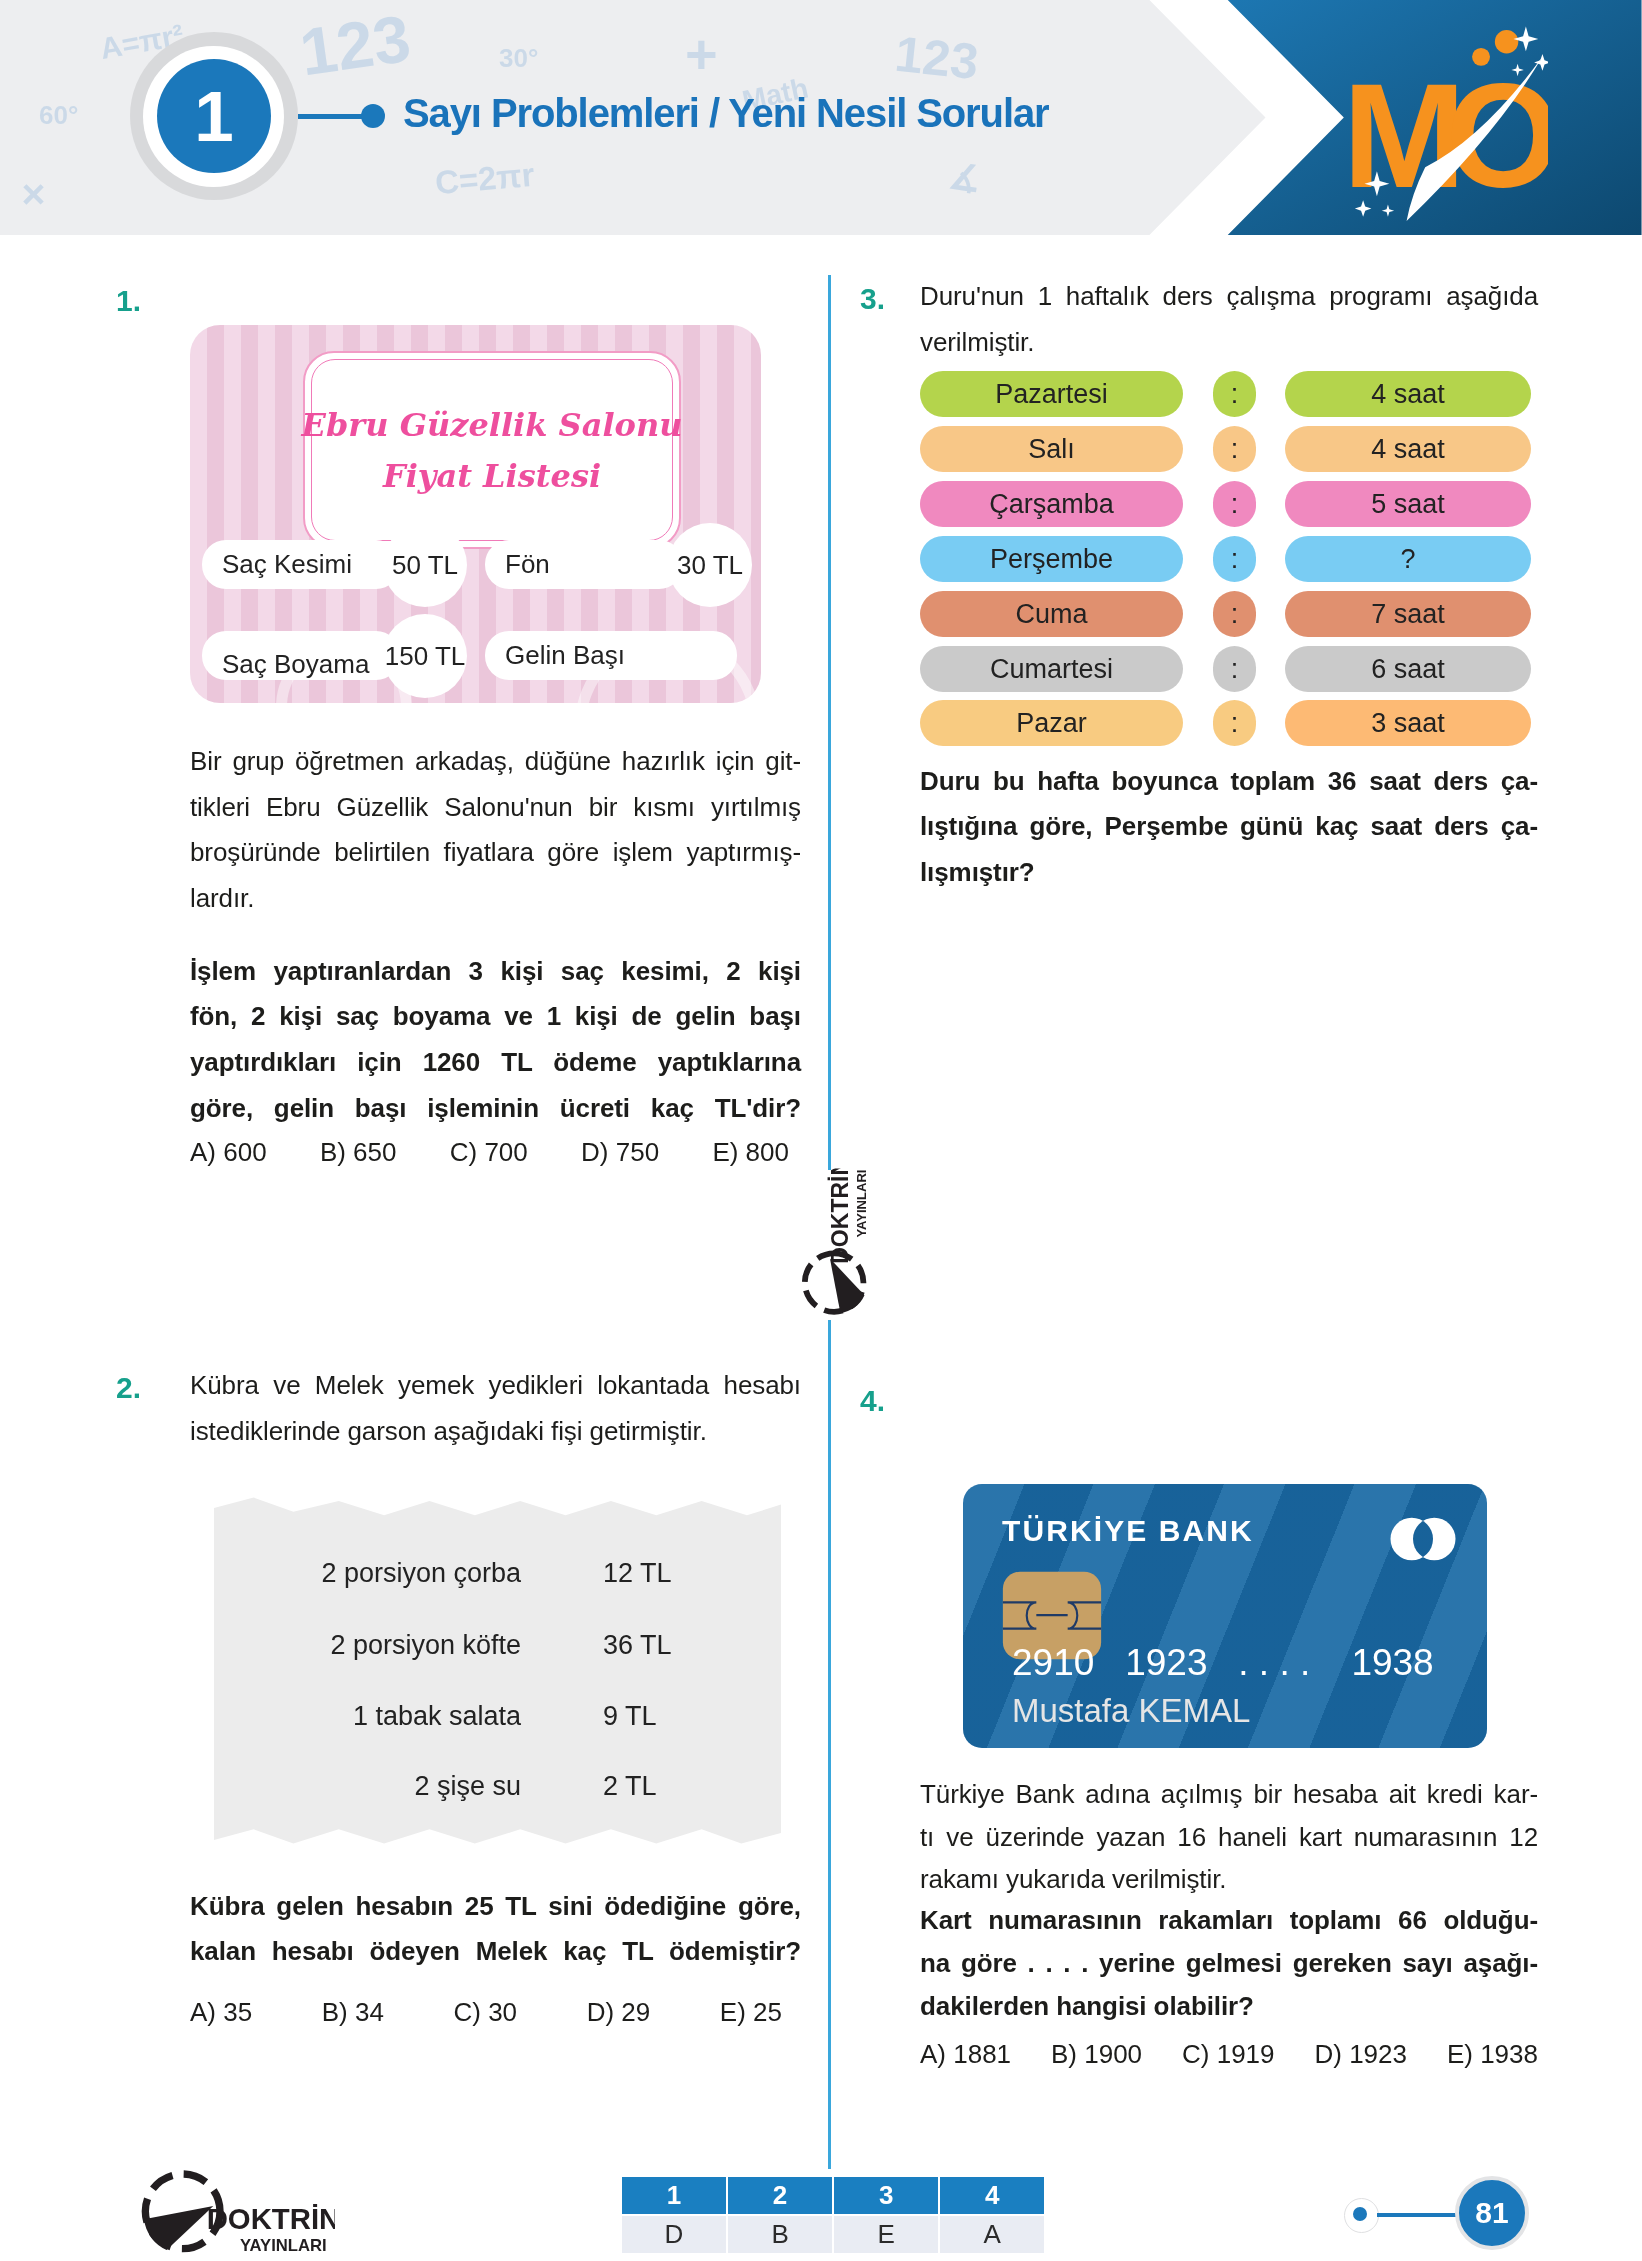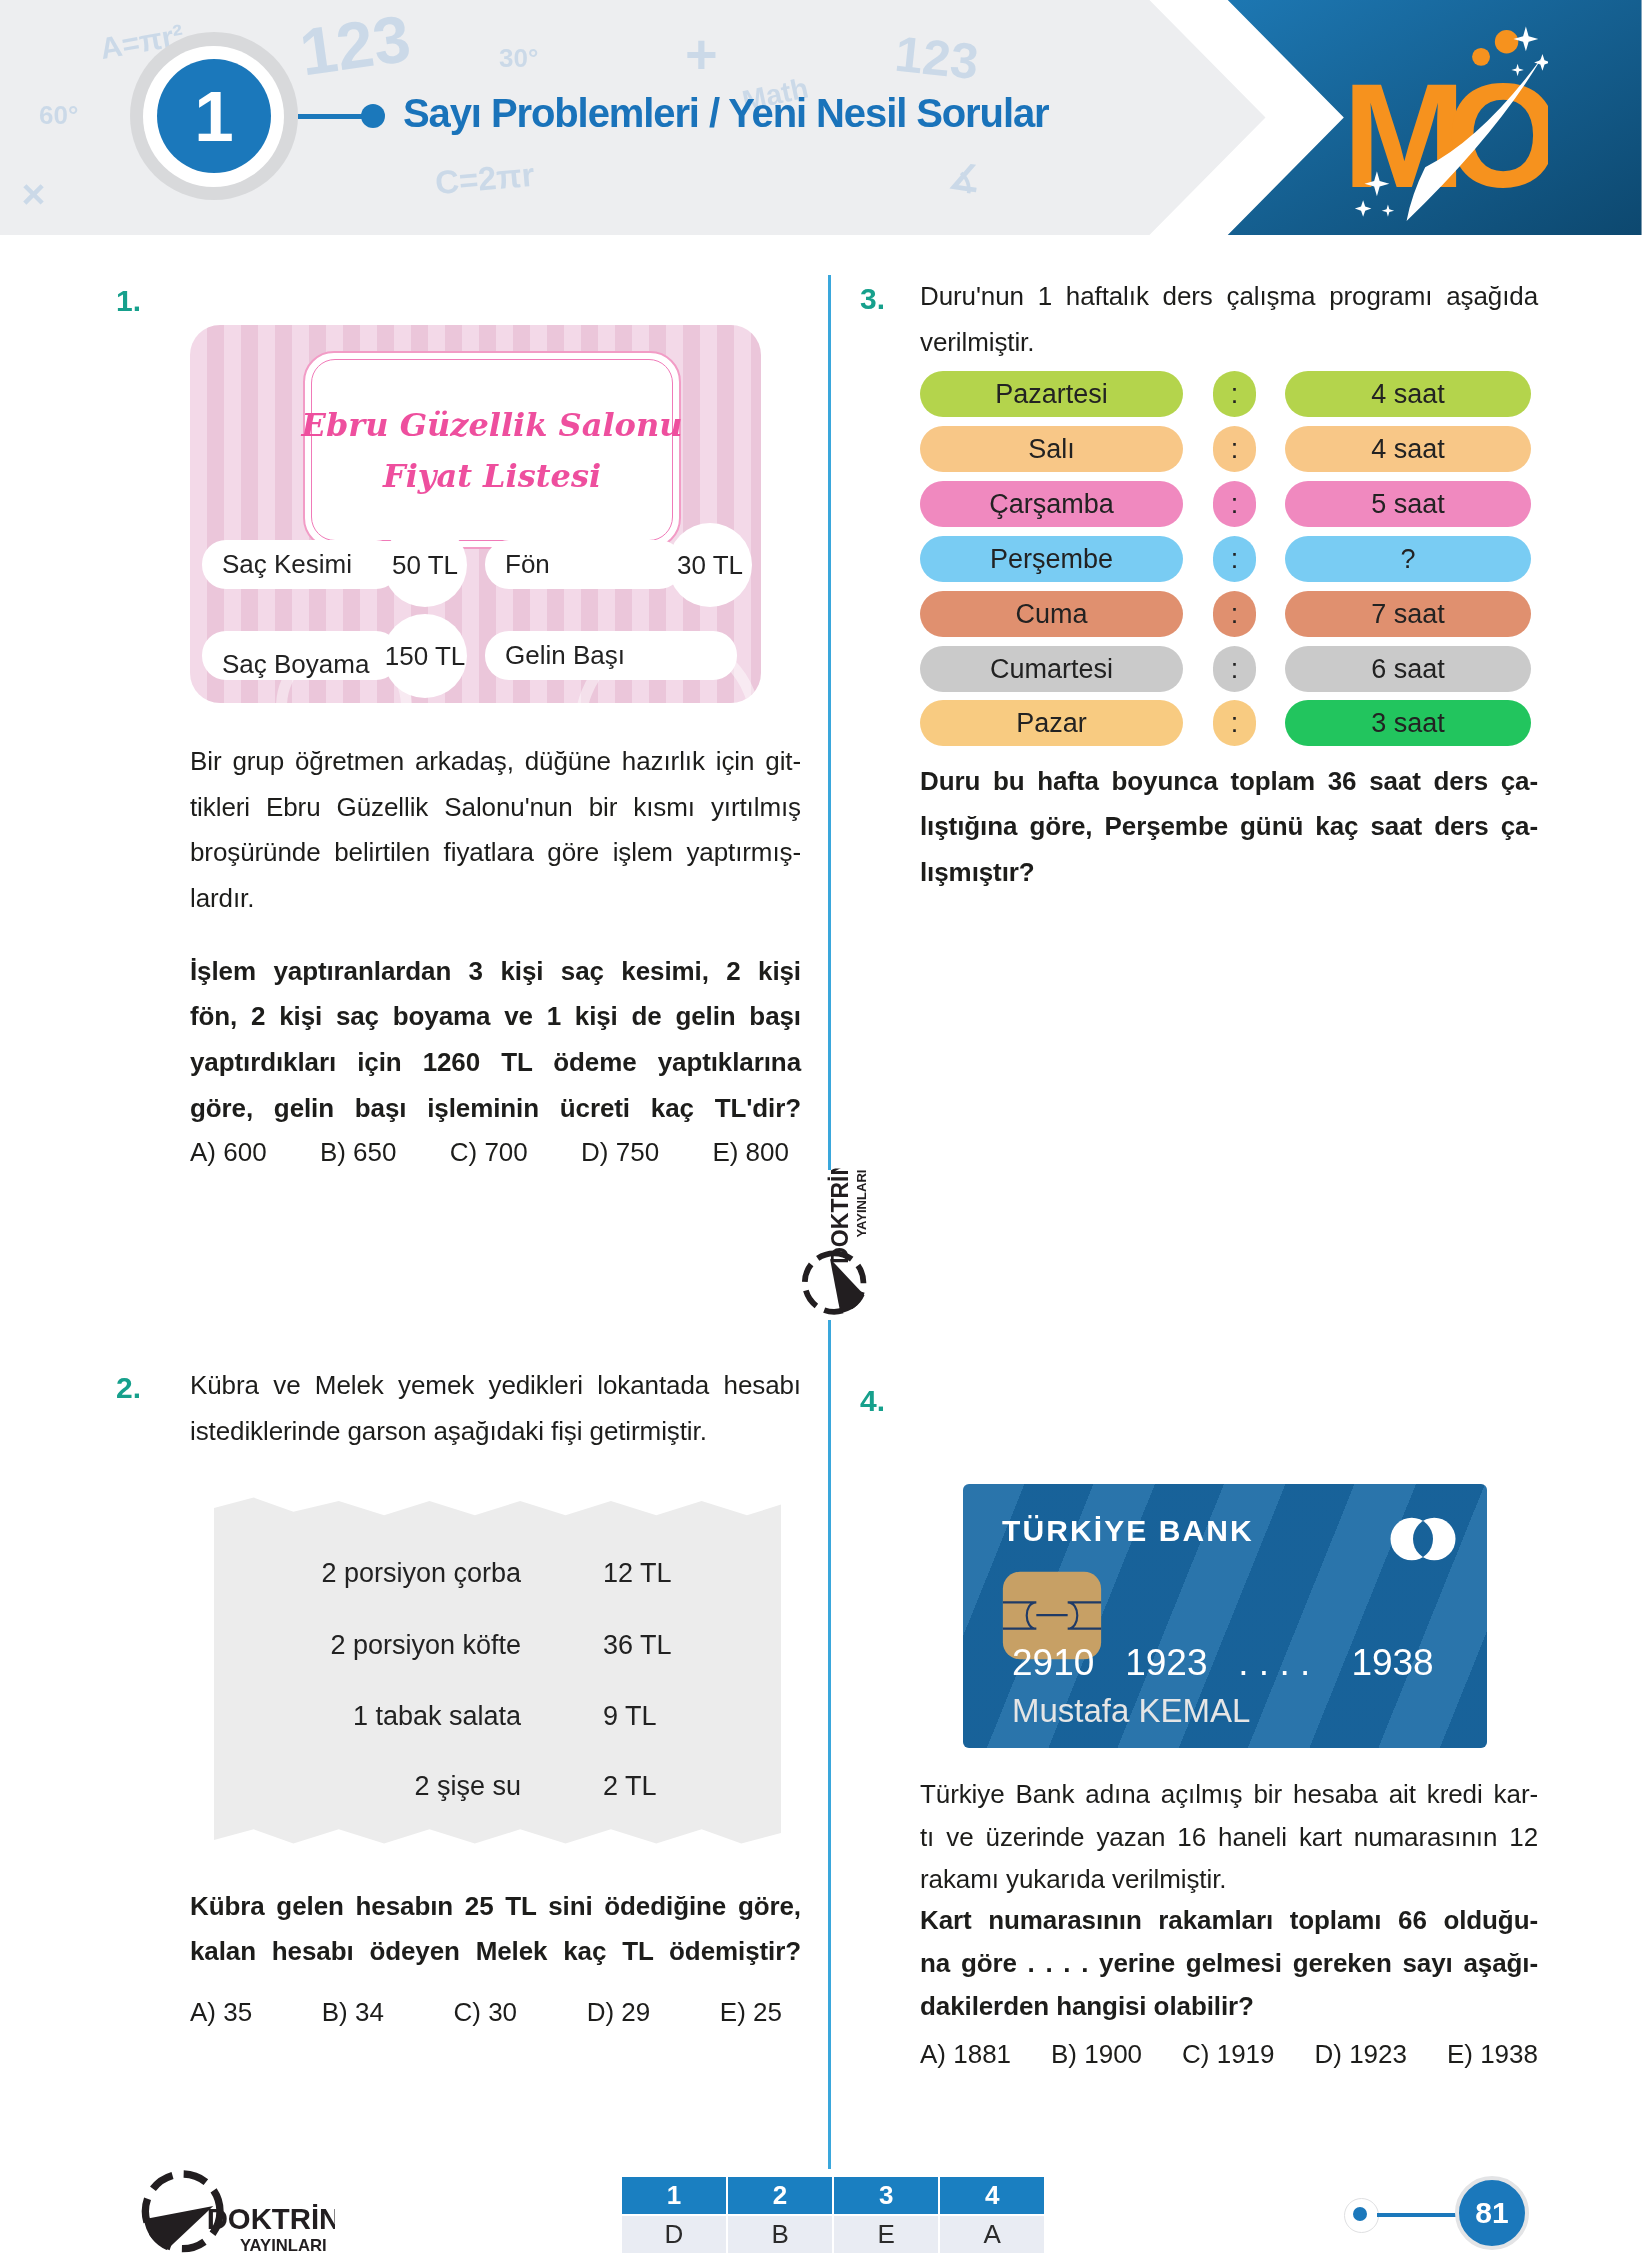--- a/index.html
+++ b/index.html
@@ -40,21 +40,21 @@
   
   .receipt{position:absolute;left:214px;top:1494px;width:567px;height:353px;background:#ececec;
            clip-path:polygon(0% 4%,7% 1%,14% 5%,22% 2%,30% 6%,38% 2%,46% 6%,54% 2%,62% 6%,70% 2%,78% 6%,86% 2%,94% 6%,100% 3%,100% 96%,93% 99%,86% 95%,78% 99%,70% 95%,62% 99%,54% 95%,46% 99%,38% 95%,30% 99%,22% 95%,14% 99%,7% 95%,0% 98%);}
   .ritem{position:absolute;height:33px;font-size:27px;color:#222;white-space:nowrap;}
   .rlabel{right:260px;text-align:right;}
   .rprice{left:389px;text-align:left;}
   
   .spill{position:absolute;height:46px;border-radius:23px;display:flex;align-items:center;justify-content:center;
          font-size:27px;color:#222;}
   
-  .ccard{position:absolute;left:963px;top:1484px;width:524px;height:264px;border-radius:6px;overflow:hidden;
+  .ccard{position:absolute;left:963px;top:1484px;width:524px;height:264px;border-radius:19px;overflow:hidden;
          background:#1a6aa5;}
   .ccard-stripes{position:absolute;inset:0;
          background:repeating-linear-gradient(112deg,rgba(255,255,255,.07) 0 57px,rgba(8,40,70,.12) 57px 121px);}
   .cbank{position:absolute;left:39px;top:30px;color:#fff;font-size:30px;font-weight:600;letter-spacing:2.1px;white-space:nowrap;}
   .cnum{position:absolute;left:49px;top:158px;color:#fff;font-size:37px;white-space:pre;}
   .cname{position:absolute;left:49px;top:208px;color:#e5e5e5;font-size:33px;white-space:nowrap;}
   
   .vdiv{position:absolute;left:828px;width:2.9px;background:#3aa7dc;}
   .keycell{width:104px;height:37px;display:flex;align-items:center;justify-content:center;font-size:26px;}
   .keyhdr{background:#1a7fc1;color:#fff;font-weight:bold;}
@@ -274,21 +274,21 @@
   <div class="spill" style="left: 1285px; top: 646px; width: 246px; background: rgb(202, 202, 202);">
       <span>6 saat</span>
     </div>
 
   <div class="spill" style="left: 920px; top: 700px; width: 263px; background: rgb(248, 203, 129);">
       <span>Pazar</span>
     </div>
   <div class="spill" style="left: 1213px; top: 700px; width: 43px; background: rgb(248, 203, 129);">
       <span>:</span>
     </div>
-  <div class="spill" style="left: 1285px; top: 700px; width: 246px; background: #22c55e;">
+  <div class="spill" style="left: 1285px; top: 700px; width: 246px; background: #fdba74;">
       <span>3 saat</span>
     </div>
 
   <div class="tline b rcol" style="top:767px;">Duru bu hafta boyunca toplam 36 saat ders ça-</div>
   <div class="tline b rcol" style="top:812px;">lıştığına göre, Perşembe günü kaç saat ders ça-</div>
   <div class="tline b rcol last" style="top:858px;">lışmıştır?</div>
 
 
   <div class="qnum" style="left:860px;top:1384px;">4.</div>
 

